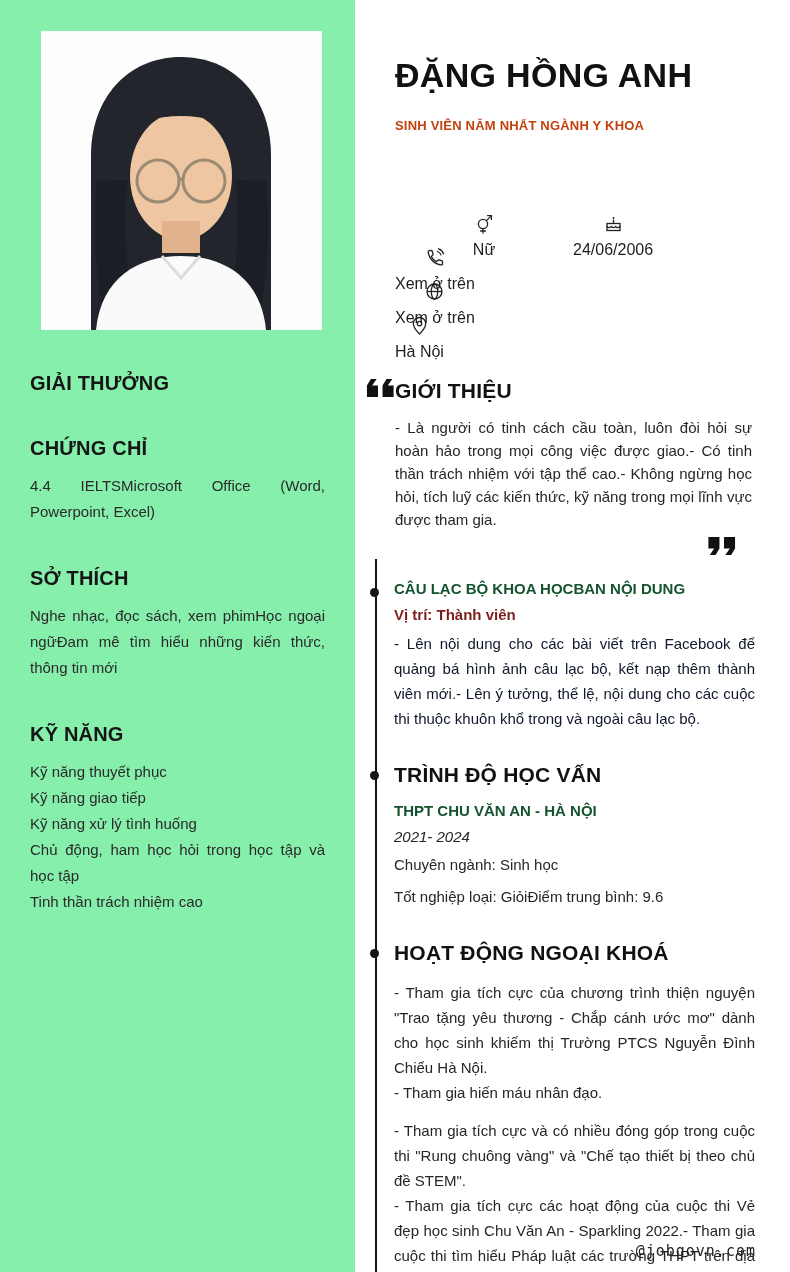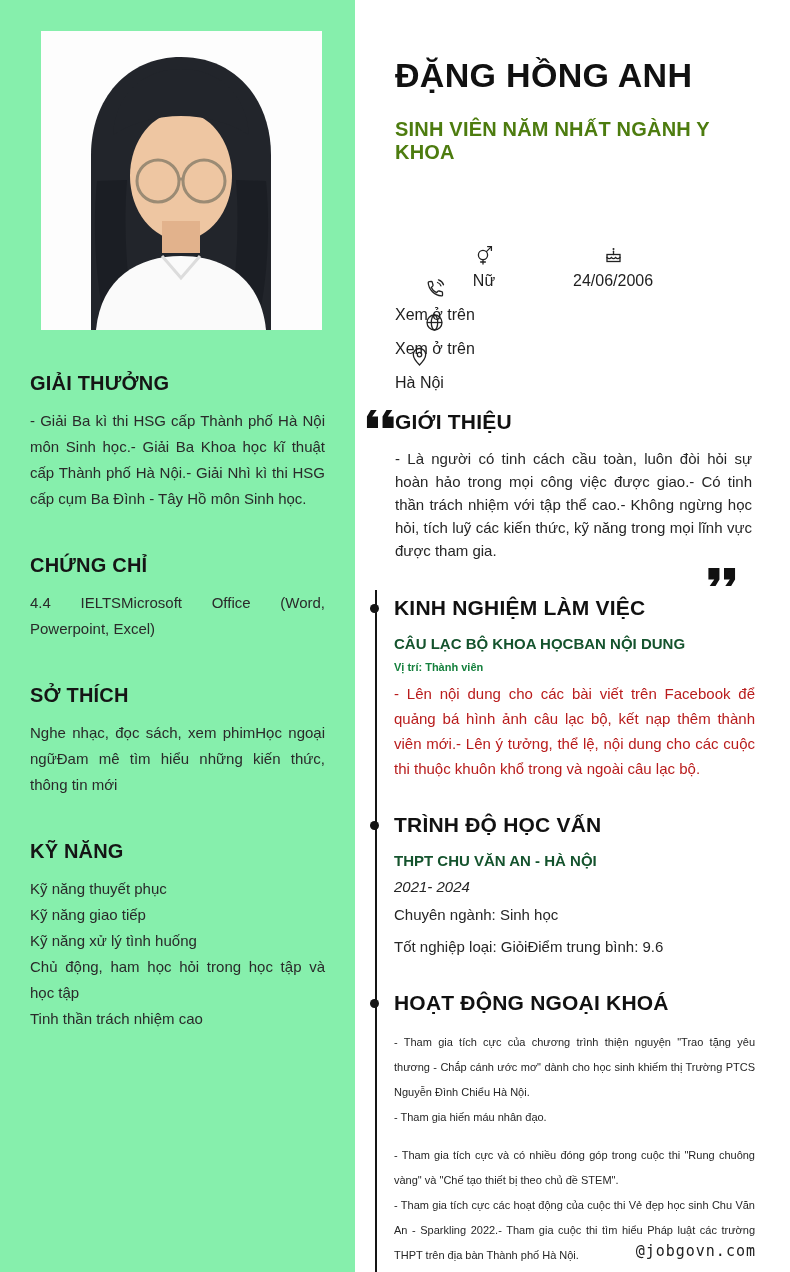--- a/index.html
+++ b/index.html
@@ -12,45 +12,45 @@
   .photo{width:281px;height:299px;margin:31px 33px 0 41px;background:#ffffff;overflow:hidden;}
   .photo svg{display:block;}
   .side-sections{padding:0 30px;}
   .side-title{font-size:20px;font-weight:700;margin:42px 0 13px 0;color:#151515;letter-spacing:.2px;}
   .side-body{font-size:15px;line-height:26px;margin:0;text-align:justify;color:#2a2a2a;}
   .skill-line{font-size:15px;line-height:26px;text-align:justify;color:#2a2a2a;}
   
   .main{position:absolute;left:355px;top:16px;width:435px;height:1272px;}
   .header{padding:40px 35px 0 40px;}
   .name{font-size:34px;font-weight:700;margin:0;color:#111;letter-spacing:.3px;}
-  .subtitle{font-size:20px;font-weight:700;margin:23px 0 0 0;color:#4d7c0f;letter-spacing:.2px;}
+  .subtitle{font-size:13px;font-weight:700;margin:23px 0 0 0;color:#c2410c;letter-spacing:.2px;}
   .contact{margin:86px 0 0 40px;font-size:16px;}
   .contact-row{display:flex;align-items:center;height:34px;}
   .contact-item{display:flex;align-items:center;gap:7px;flex-direction:column;}
   .contact-item.first{width:178px;}
   .cicon{width:21px;height:21px;flex:0 0 auto;display:flex;align-items:center;justify-content:center;}
   .cicon svg{display:block;}
   
   .intro{position:relative;margin-top:24px;padding:0 38px 0 40px;}
   .quote-open{position:absolute;left:7px;top:-4px;width:32px;height:26px;}
   .sec-title{font-size:21px;font-weight:700;margin:0;color:#111;letter-spacing:.2px;}
   .intro p{margin:13px 0 0 0;font-size:15px;line-height:23px;text-align:justify;color:#262626;}
   .quote-close{display:block;text-align:right;margin:2px 12px -14px 0;height:26px;}
   
   .timeline{margin:14px 0 0 20px;border-left:2.5px solid #151515;padding:6px 0 6px 17px;}
   .tsection{padding-right:35px;}
   .tsection + .tsection{margin-top:32px;}
   .tsection .sec-title{position:relative;margin-bottom:15px;}
   .dot{position:absolute;left:-24px;top:8px;width:9px;height:9px;border-radius:50%;background:#151515;}
   .entry-org{font-size:15px;font-weight:700;margin:0;color:#14532d;}
   .entry-period{font-size:15px;font-style:italic;margin:9px 0 0 0;color:#262626;}
-  .entry-pos{font-size:11px;font-weight:700;margin:9px 0 0 0;color:#15803d;}
-  .entry-desc{font-size:15px;line-height:25px;margin:8px 0 0 0;text-align:justify;color:#b91c1c;}
+  .entry-pos{font-size:15px;font-weight:700;margin:9px 0 0 0;color:#7f1d1d;}
+  .entry-desc{font-size:15px;line-height:25px;margin:8px 0 0 0;text-align:justify;color:#0f172a;}
   .edu-line{font-size:15px;line-height:25px;margin:7px 0 0 0;color:#262626;}
-  .act-para{font-size:11px;line-height:25px;margin:0 0 13px 0;text-align:justify;color:#262626;white-space:pre-line;}
+  .act-para{font-size:15px;line-height:25px;margin:0 0 13px 0;text-align:justify;color:#262626;white-space:pre-line;}
   
   .watermark{position:absolute;right:34px;bottom:12px;font-family:"DejaVu Sans Mono", monospace;
     font-size:15px;color:#222;letter-spacing:1px;}
 </style>
 </head>
 <body>
 
 <div class="page">
 
   <aside class="sidebar">
@@ -68,21 +68,20 @@
         <g stroke="#9b8b74" stroke-width="3" fill="none">
           <circle cx="117" cy="150" r="21"></circle>
           <circle cx="163" cy="150" r="21"></circle>
           <line x1="138" y1="148" x2="142" y2="148"></line>
         </g>
       </svg>
     </div>
 
     <div class="side-sections">
       <h2 class="side-title">GIẢI THƯỞNG</h2>
-      <p class="side-body">- Giải Ba kì thi HSG cấp Thành phố Hà Nội môn Sinh học.- Giải Ba Khoa học kĩ thuật cấp Thành phố Hà Nội.- Giải Nhì kì thi HSG cấp cụm Ba Đình - Tây Hồ môn Sinh học.</p>
 
       <h2 class="side-title">CHỨNG CHỈ</h2>
       <p class="side-body">4.4 IELTSMicrosoft Office (Word, Powerpoint, Excel)</p>
 
       <h2 class="side-title">SỞ THÍCH</h2>
       <p class="side-body">Nghe nhạc, đọc sách, xem phimHọc ngoại ngữĐam mê tìm hiểu những kiến thức, thông tin mới</p>
 
       <h2 class="side-title">KỸ NĂNG</h2>
       <div class="skill-line">Kỹ năng thuyết phục</div>
       <div class="skill-line">Kỹ năng giao tiếp</div>
@@ -177,21 +176,20 @@
           <path d="M13 17h4.5l3-5V3H12v9h4.5L13 17z"></path>
         </svg>
       </span>
     </section>
 
     <div class="timeline">
 
       <section class="tsection">
         <h2 class="sec-title">
           <span class="dot"></span>
-          <span>KINH NGHIỆM LÀM VIỆC</span>
         </h2>
         <p class="entry-org">CÂU LẠC BỘ KHOA HỌCBAN NỘI DUNG</p>
         <p class="entry-pos">Vị trí: Thành viên</p>
         <p class="entry-desc">- Lên nội dung cho các bài viết trên Facebook để quảng bá hình ảnh câu lạc bộ, kết nạp thêm thành viên mới.- Lên ý tưởng, thể lệ, nội dung cho các cuộc thi thuộc khuôn khổ trong và ngoài câu lạc bộ.</p>
       </section>
 
       <section class="tsection">
         <h2 class="sec-title">
           <span class="dot"></span>
           <span>TRÌNH ĐỘ HỌC VẤN</span>

